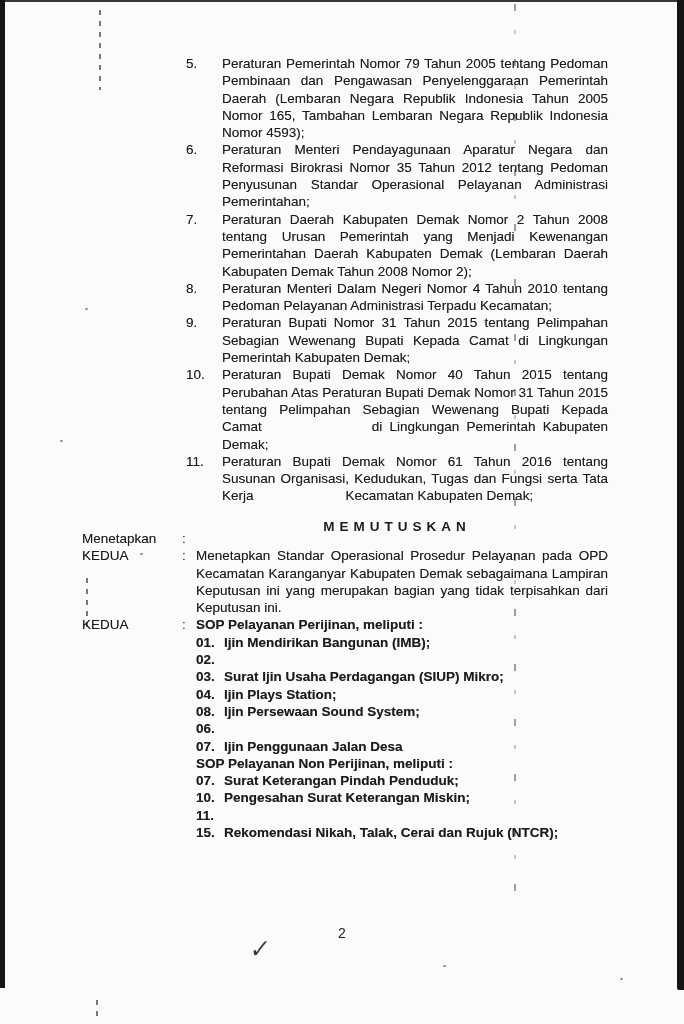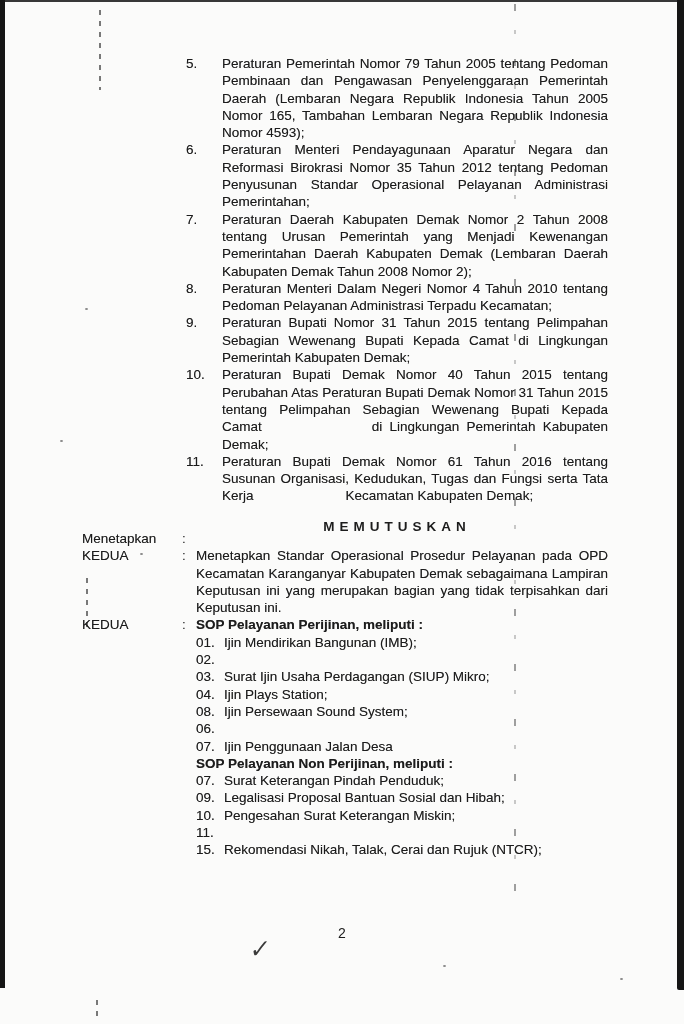--- a/index.html
+++ b/index.html
@@ -52,21 +52,21 @@
 
   
   .decisions{position:absolute;top:511px;left:82px;width:526px;margin-top:19px;}
   .d-row{display:flex;align-items:flex-start;}
   .d-row .label{width:100px;flex:0 0 100px;}
   .d-row .colon{width:14px;flex:0 0 14px;}
   .d-row .body{width:412px;}
   .d-row .body p{margin:0;text-align:justify;}
 
   .sop-header{font-weight:bold;margin:0;}
-  .sop-item{display:flex;align-items:center;}
+  .sop-item{display:flex;align-items:center;font-weight:bold;}
   .sop-item .num{width:28px;flex:0 0 28px;}
   .sop-item .txt{margin:0;}
 
   
   .pageno{position:absolute;top:925px;left:0;width:684px;text-align:center;font-size:14px;}
   .checkmark{
     position:absolute;left:250px;top:940px;
     font-size:24px;color:#3a3a3a;
     transform:rotate(-6deg) skewX(-12deg);
     font-weight:300;
@@ -174,24 +174,20 @@
             <span class="num">07.</span>
             <p class="txt">Ijin Penggunaan Jalan Desa</p>
           </div>
 
         <p class="sop-header">SOP Pelayanan Non Perijinan, meliputi :</p>
         <div class="sop-item">
             <span class="num">07.</span>
             <p class="txt">Surat Keterangan Pindah Penduduk;</p>
           </div>
         <div class="sop-item">
-            <span class="num">09.</span>
-            <p class="txt">Legalisasi Proposal Bantuan Sosial dan Hibah;</p>
-          </div>
-        <div class="sop-item">
             <span class="num">10.</span>
             <p class="txt">Pengesahan Surat Keterangan Miskin;</p>
           </div>
         <div class="sop-item">
             <span class="num">11.</span>
           </div>
         <div class="sop-item">
             <span class="num">15.</span>
             <p class="txt">Rekomendasi Nikah, Talak, Cerai dan Rujuk (NTCR);</p>
           </div>

